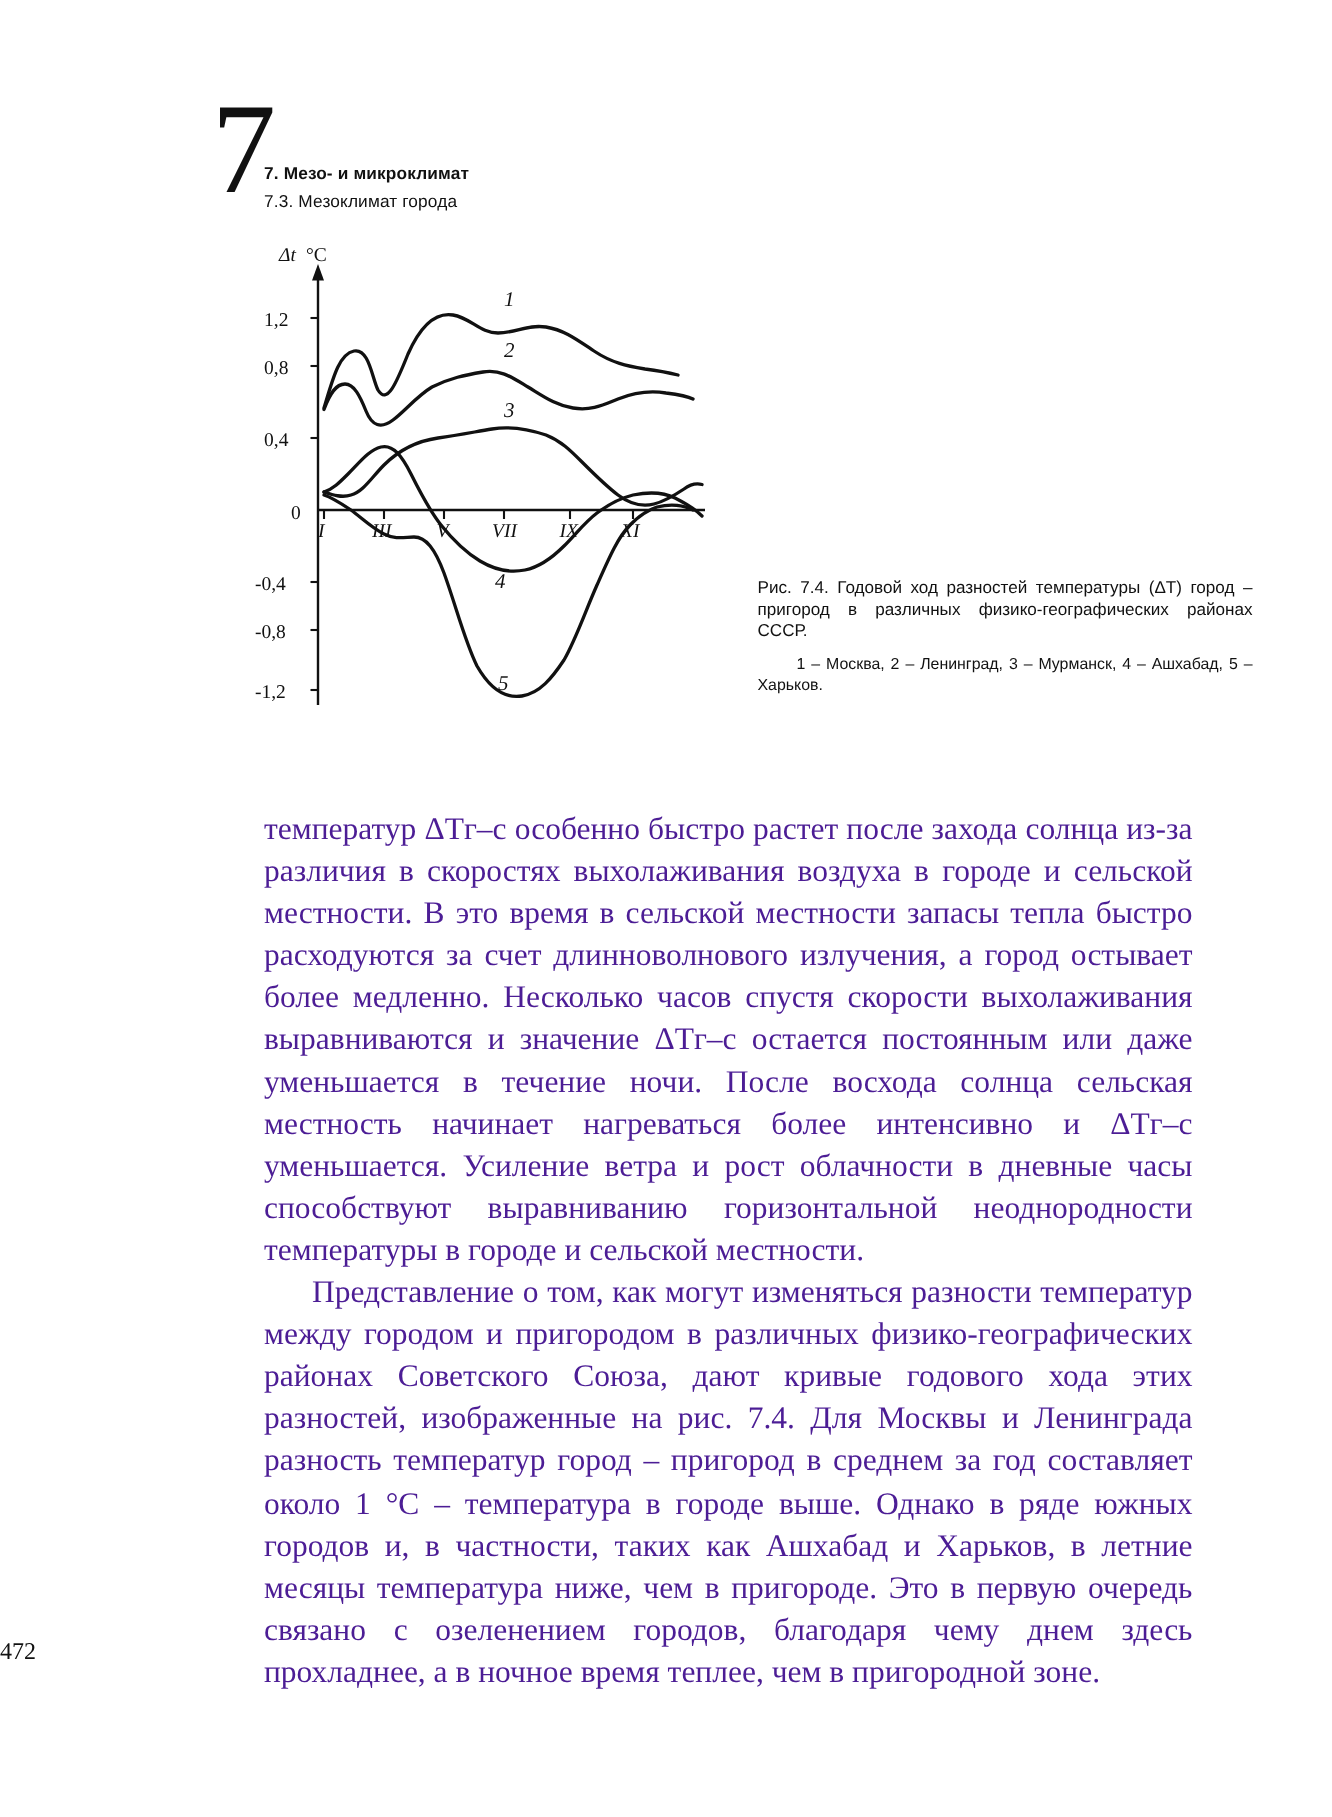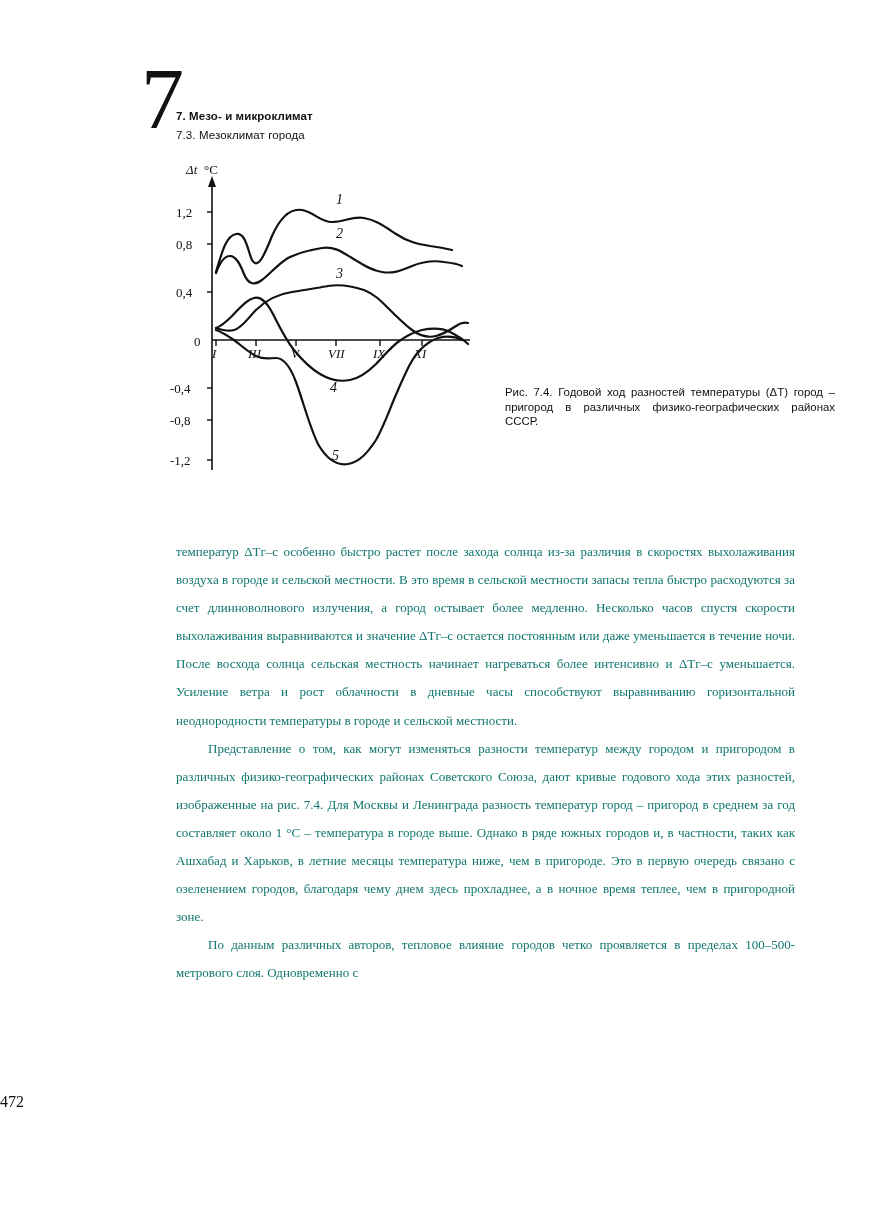--- a/index.html
+++ b/index.html
@@ -91,24 +91,24 @@
     text-indent: 26px;
   }
 
   
   .body-text {
     position: absolute;
     left: 176px;
     top: 538px;
     width: 619px;
     font-family: "Liberation Serif", serif;
-    font-size: 13px;
+    font-size: 21px;
     line-height: 28.1px;
     text-align: justify;
-    color: #0f766e;
+    color: #4c1d95;
   }
   .body-text p {
     margin: 0;
     text-indent: 32px;
   }
   .body-text p.noindent { text-indent: 0; }
 
   .page-number {
     position: absolute;
     left: 0;
@@ -217,23 +217,23 @@
       <path d="M56,170 C62,172 68,176 74,180 C82,186 88,192 96,196 C104,200 110,198 116,198
                C124,198 130,206 136,222 C144,244 150,268 158,284 C166,298 176,306 188,304
                C200,302 208,292 216,280 C224,266 230,248 238,230 C246,212 252,198 260,190
                C266,184 272,180 278,178 C286,176 294,176 302,180" fill="none" stroke="#111" stroke-width="2.2" stroke-linecap="round"></path>
       <text class="curve-label" x="172" y="300">5</text>
     </svg>
   </div>
 
   <div class="fig-caption">
     <span>Рис. 7.4. Годовой ход разностей температуры (ΔT) город – пригород в различных физико-географических районах СССР.</span>
+    <span class="legend">1 – Москва, 2 – Ленинград, 3 – Мурманск, 4 – Ашхабад, 5 – Харьков.</span>
   </div>
 
   <div class="body-text">
     <p class="noindent">температур ΔTг–с особенно быстро растет после захода солнца из-за различия в скоростях выхолаживания воздуха в городе и сельской местности. В это время в сельской местности запасы тепла быстро расходуются за счет длинноволнового излучения, а город остывает более медленно. Несколько часов спустя скорости выхолаживания выравниваются и значение ΔTг–с остается постоянным или даже уменьшается в течение ночи. После восхода солнца сельская местность начинает нагреваться более интенсивно и ΔTг–с уменьшается. Усиление ветра и рост облачности в дневные часы способствуют выравниванию горизонтальной неоднородности температуры в городе и сельской местности.</p>
     <p>Представление о том, как могут изменяться разности температур между городом и пригородом в различных физико-географических районах Советского Союза, дают кривые годового хода этих разностей, изображенные на рис. 7.4. Для Москвы и Ленинграда разность температур город – пригород в среднем за год составляет около 1 °C – температура в городе выше. Однако в ряде южных городов и, в частности, таких как Ашхабад и Харьков, в летние месяцы температура ниже, чем в пригороде. Это в первую очередь связано с озеленением городов, благодаря чему днем здесь прохладнее, а в ночное время теплее, чем в пригородной зоне.</p>
-    <p>По данным различных авторов, тепловое влияние городов четко проявляется в пределах 100–500-метрового слоя. Одновременно с</p>
   </div>
 
   <div class="page-number">472</div>
 
 </div>
 
 </body></html>

